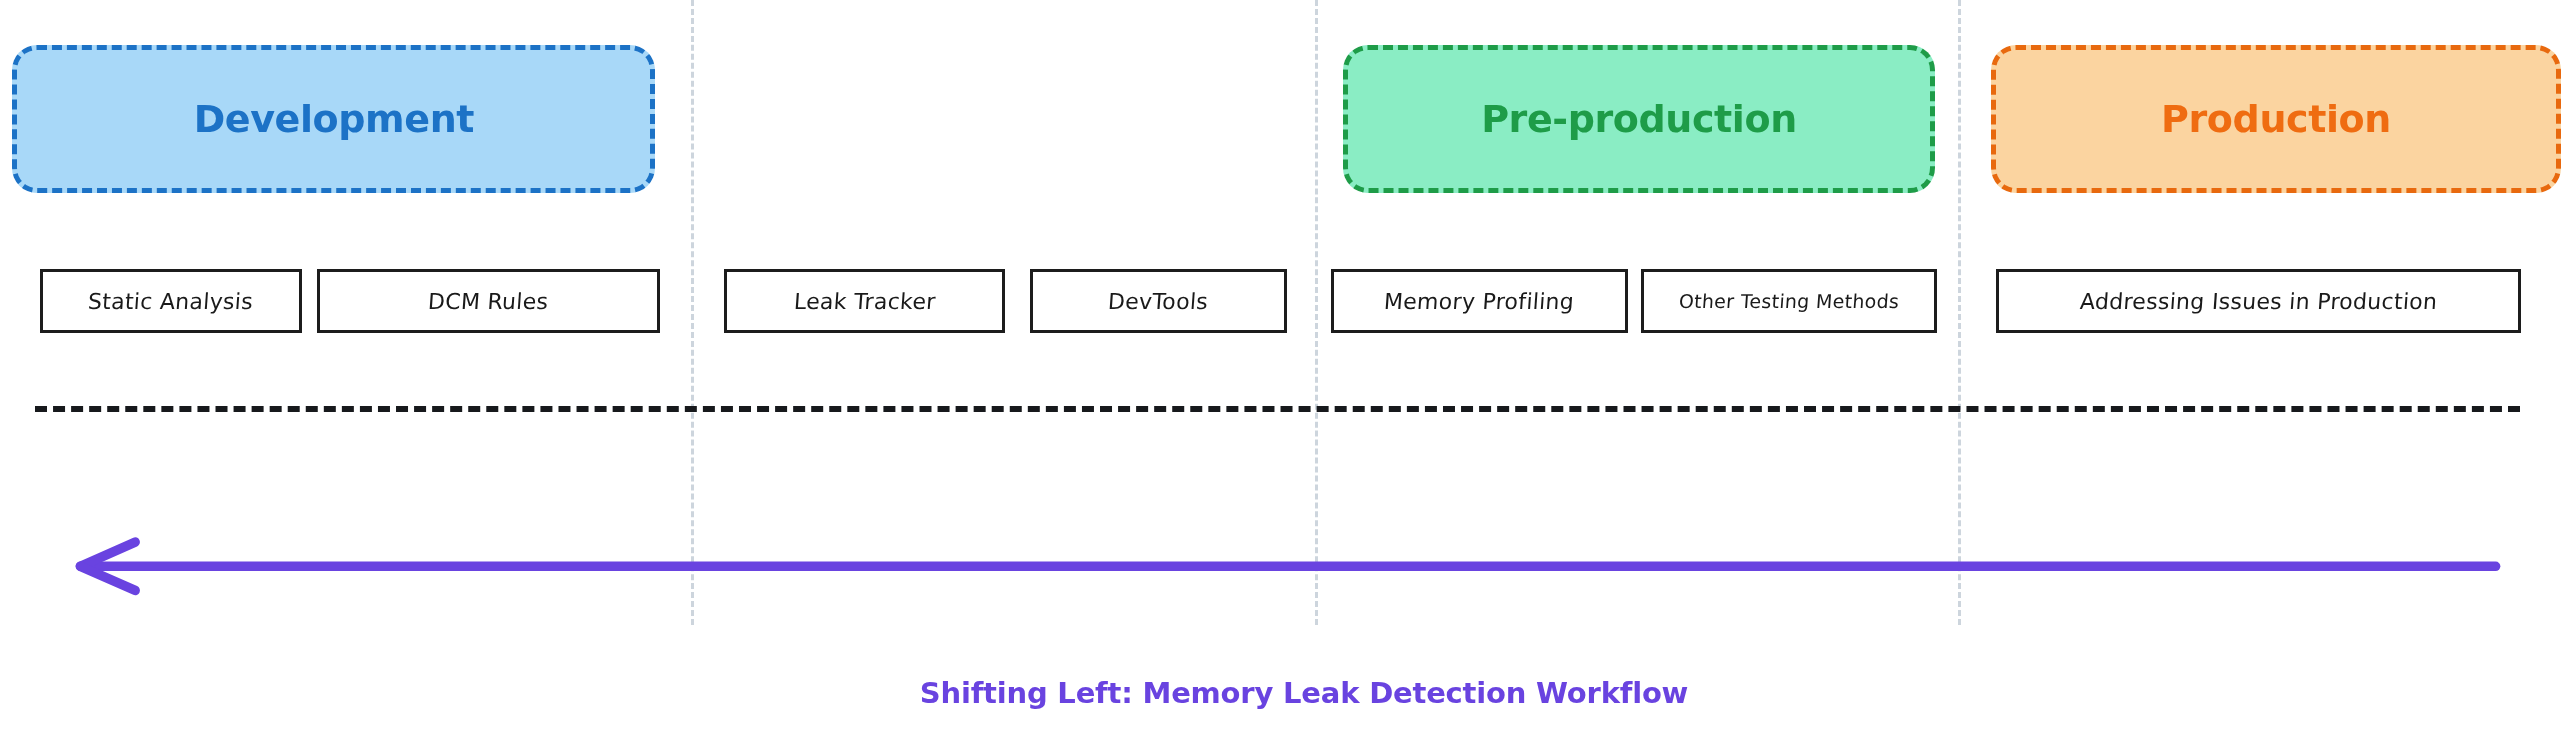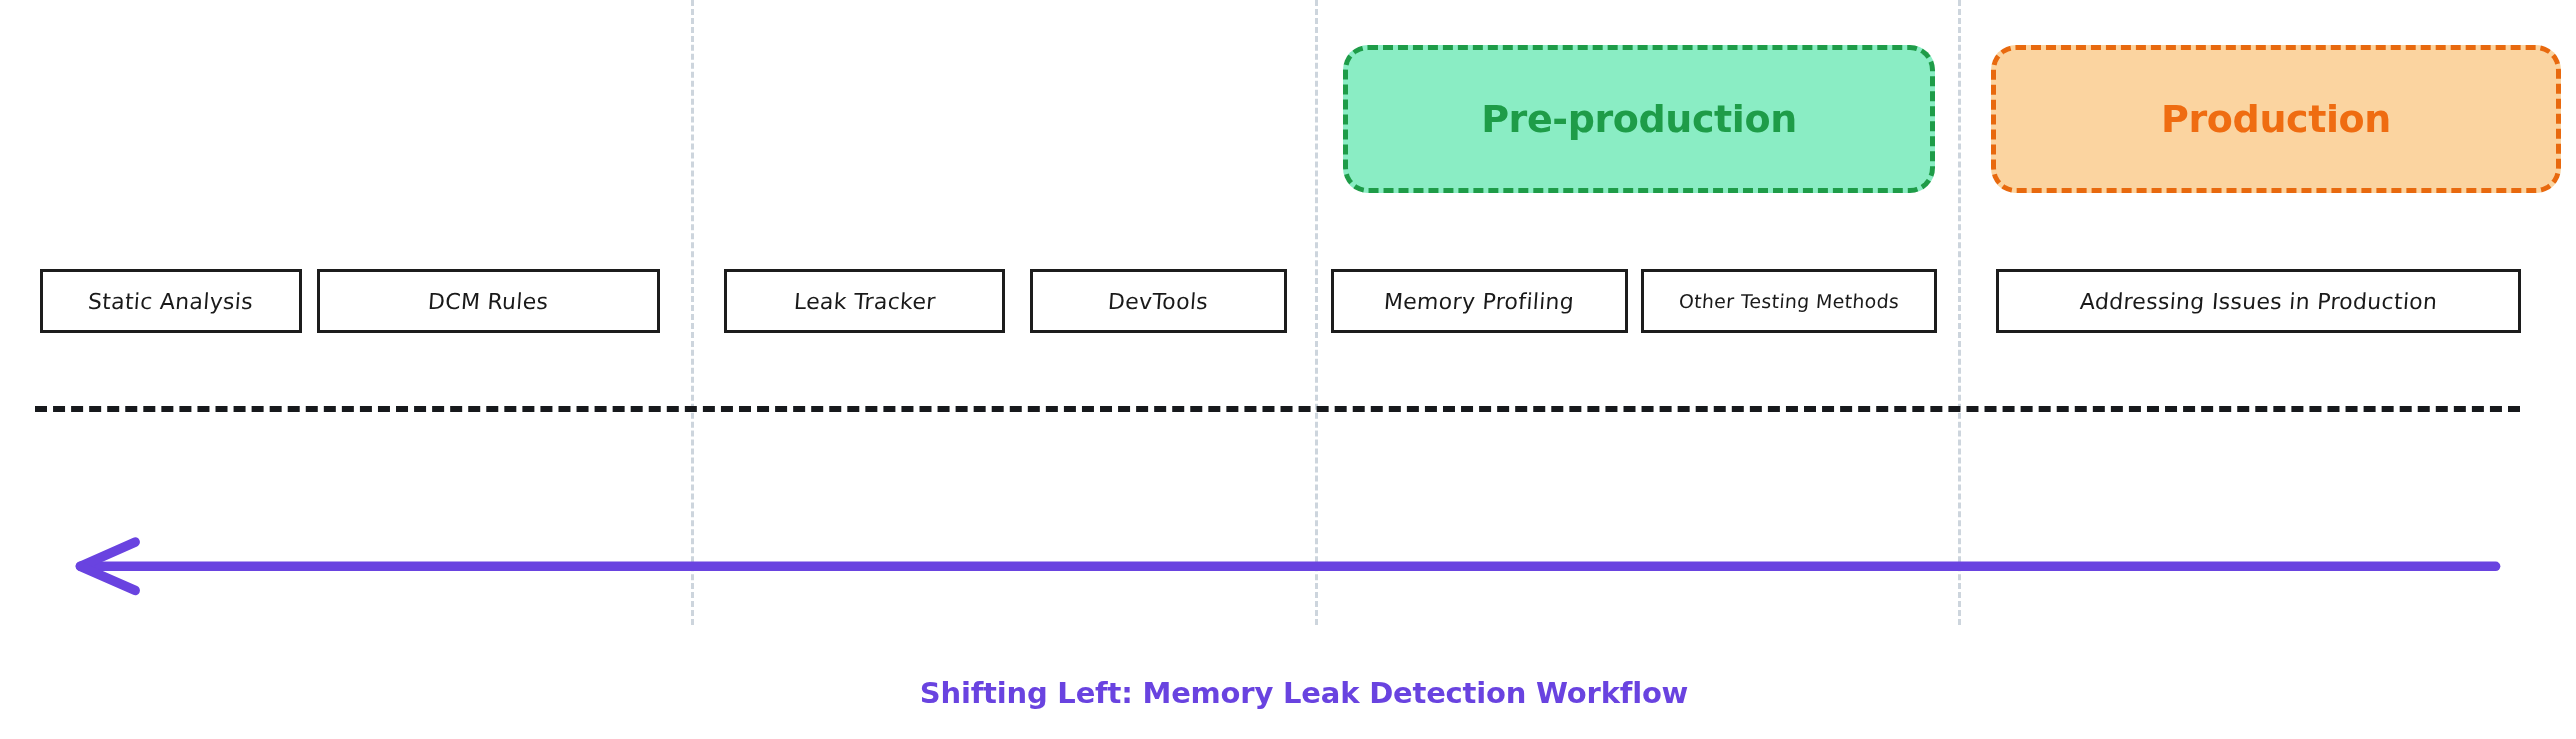--- a/index.html
+++ b/index.html
@@ -107,20 +107,23 @@
 </style>
 </head>
 <body>
 
 <div id="canvas">
 
   <div class="col-divider" style="left: 691px; border-left-color: rgb(205, 213, 221);"></div>
   <div class="col-divider" style="left: 1315px; border-left-color: rgb(205, 213, 221);"></div>
   <div class="col-divider" style="left: 1958px; border-left-color: rgb(205, 213, 221);"></div>
 
+  <div class="stage-box" style="left: 12.4px; width: 643px; background: rgb(168, 216, 248); border-color: rgb(28, 114, 198);">
+    <span class="stage-label" style="color: rgb(28, 114, 198);">Development</span>
+  </div>
 
 
   <div class="stage-box" style="left: 1991px; width: 570px; background: rgb(251, 212, 160); border-color: rgb(232, 105, 14);">
     <span class="stage-label" style="color: rgb(239, 108, 17);">Production</span>
   </div>
 
   <div class="stage-box" style="left: 1343px; width: 592px; background: rgb(138, 237, 196); border-color: rgb(30, 156, 72);">
     <span class="stage-label" style="color: rgb(30, 156, 72);">Pre-production</span>
   </div>
 

